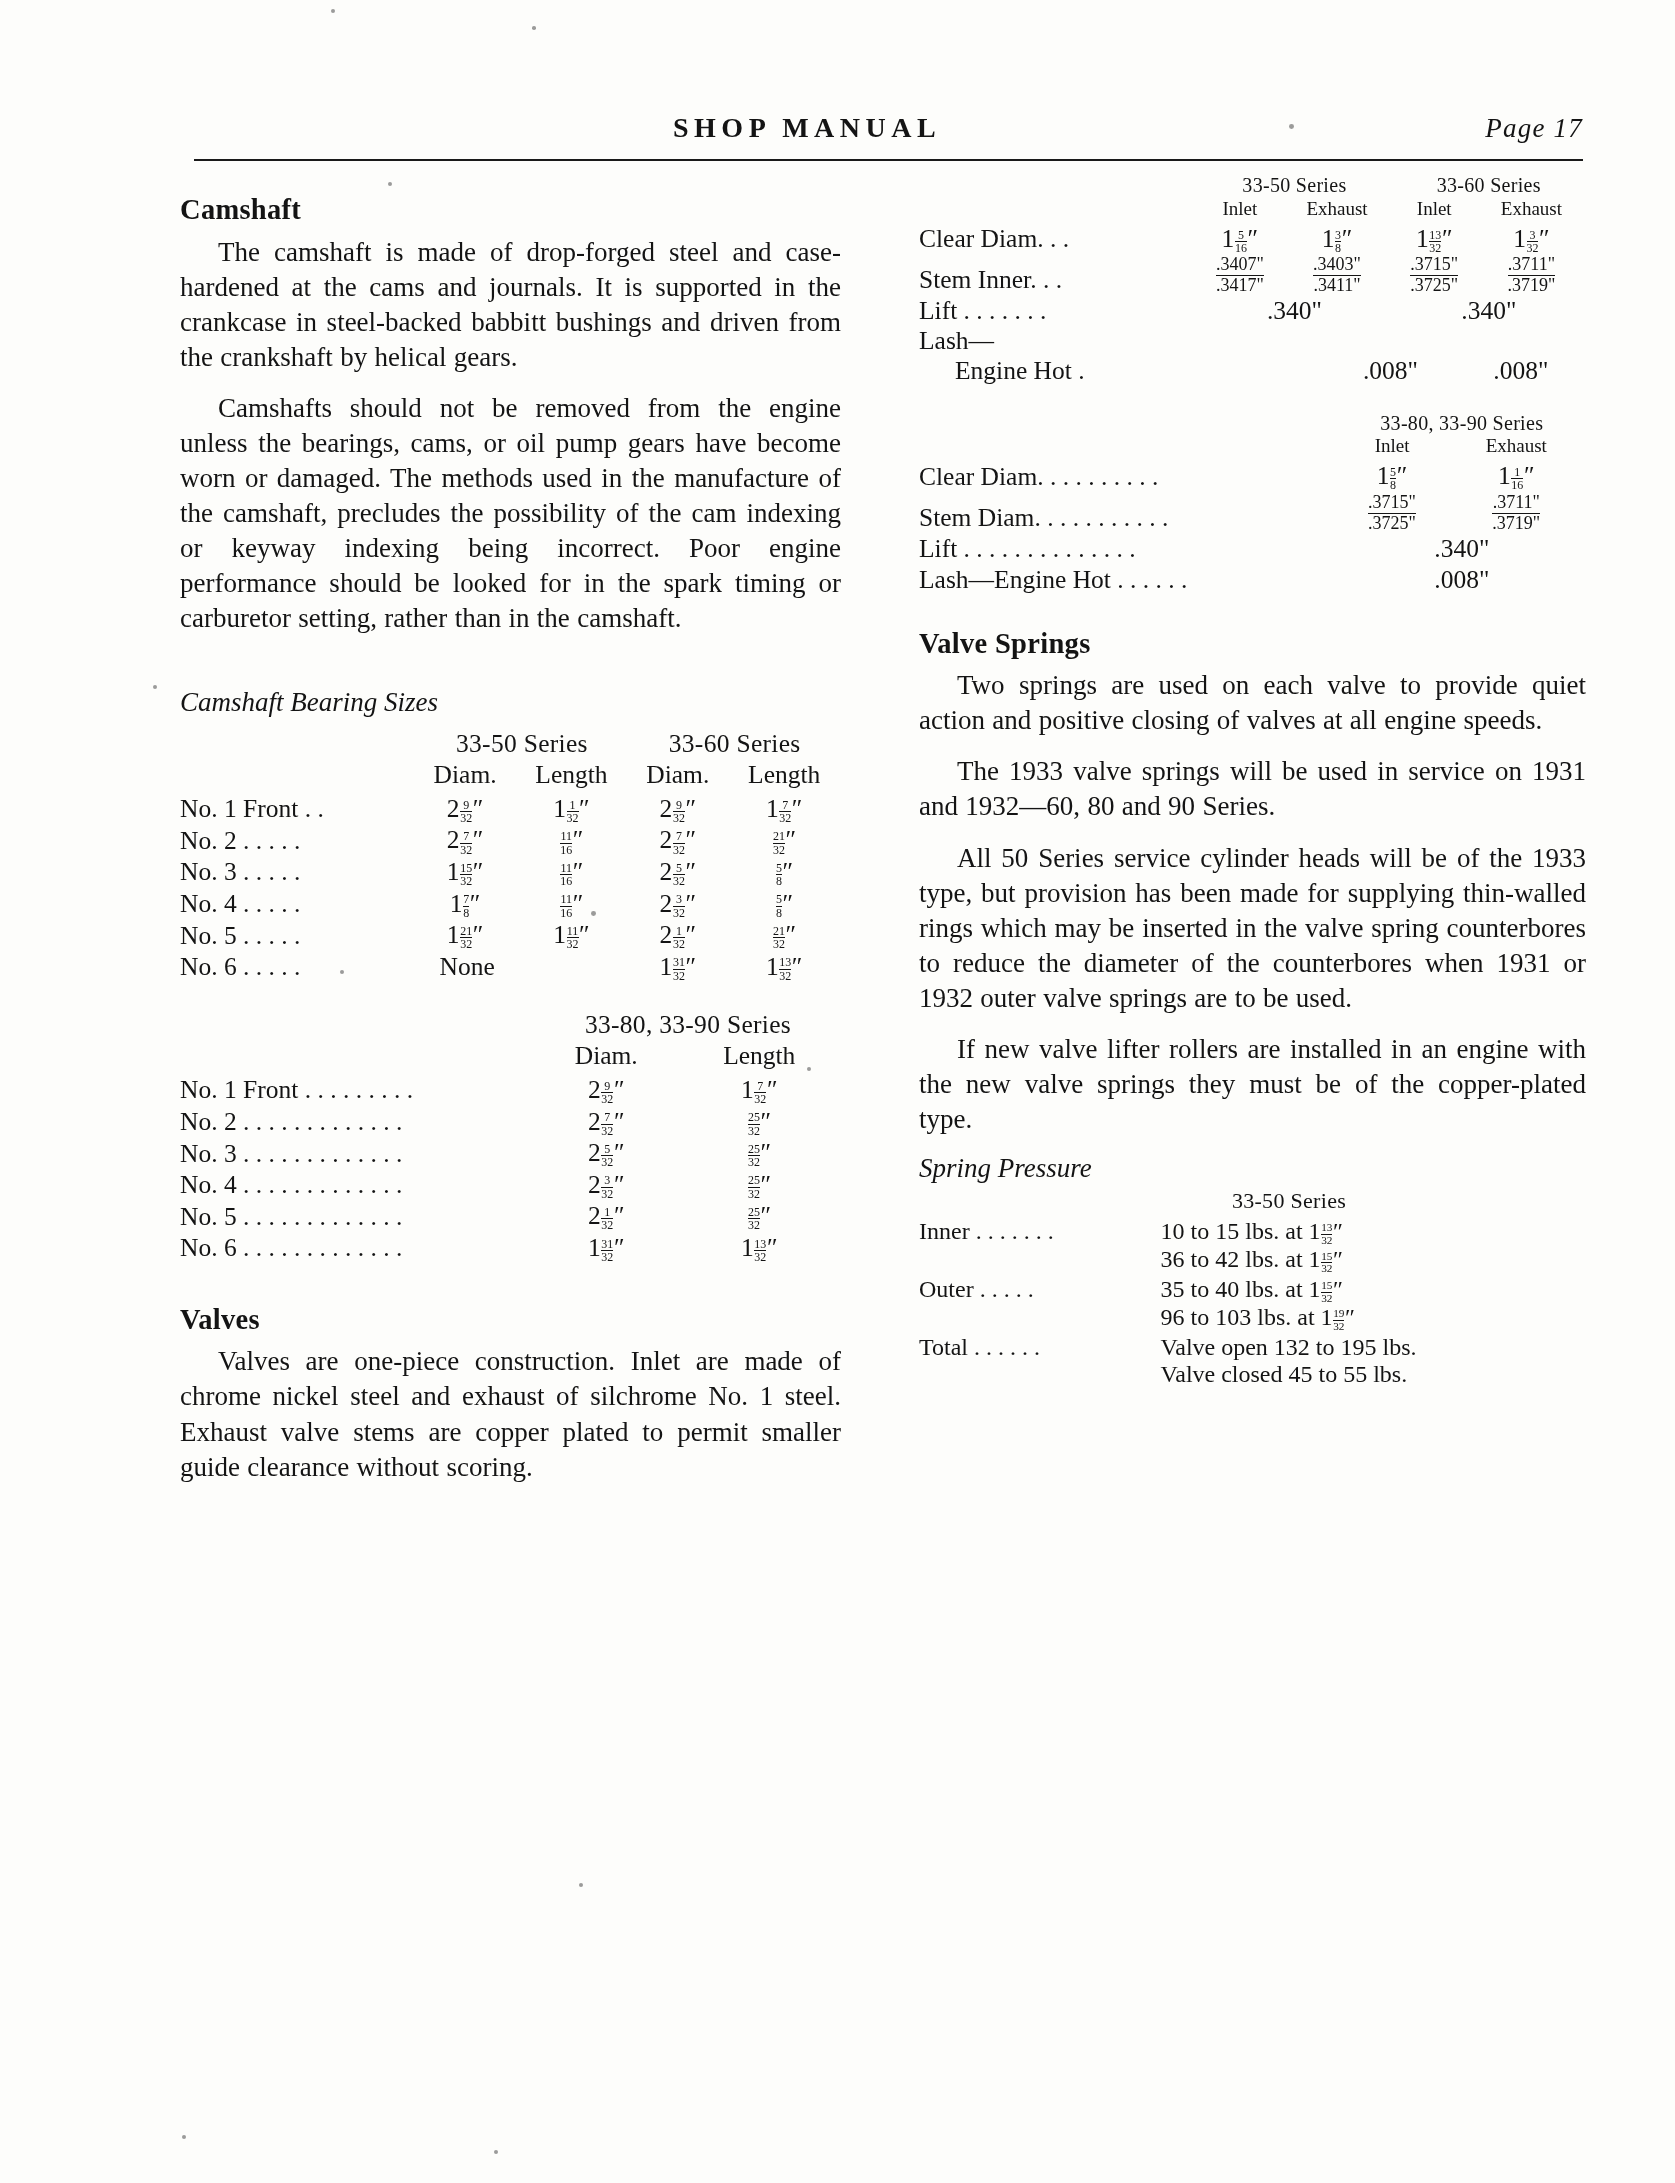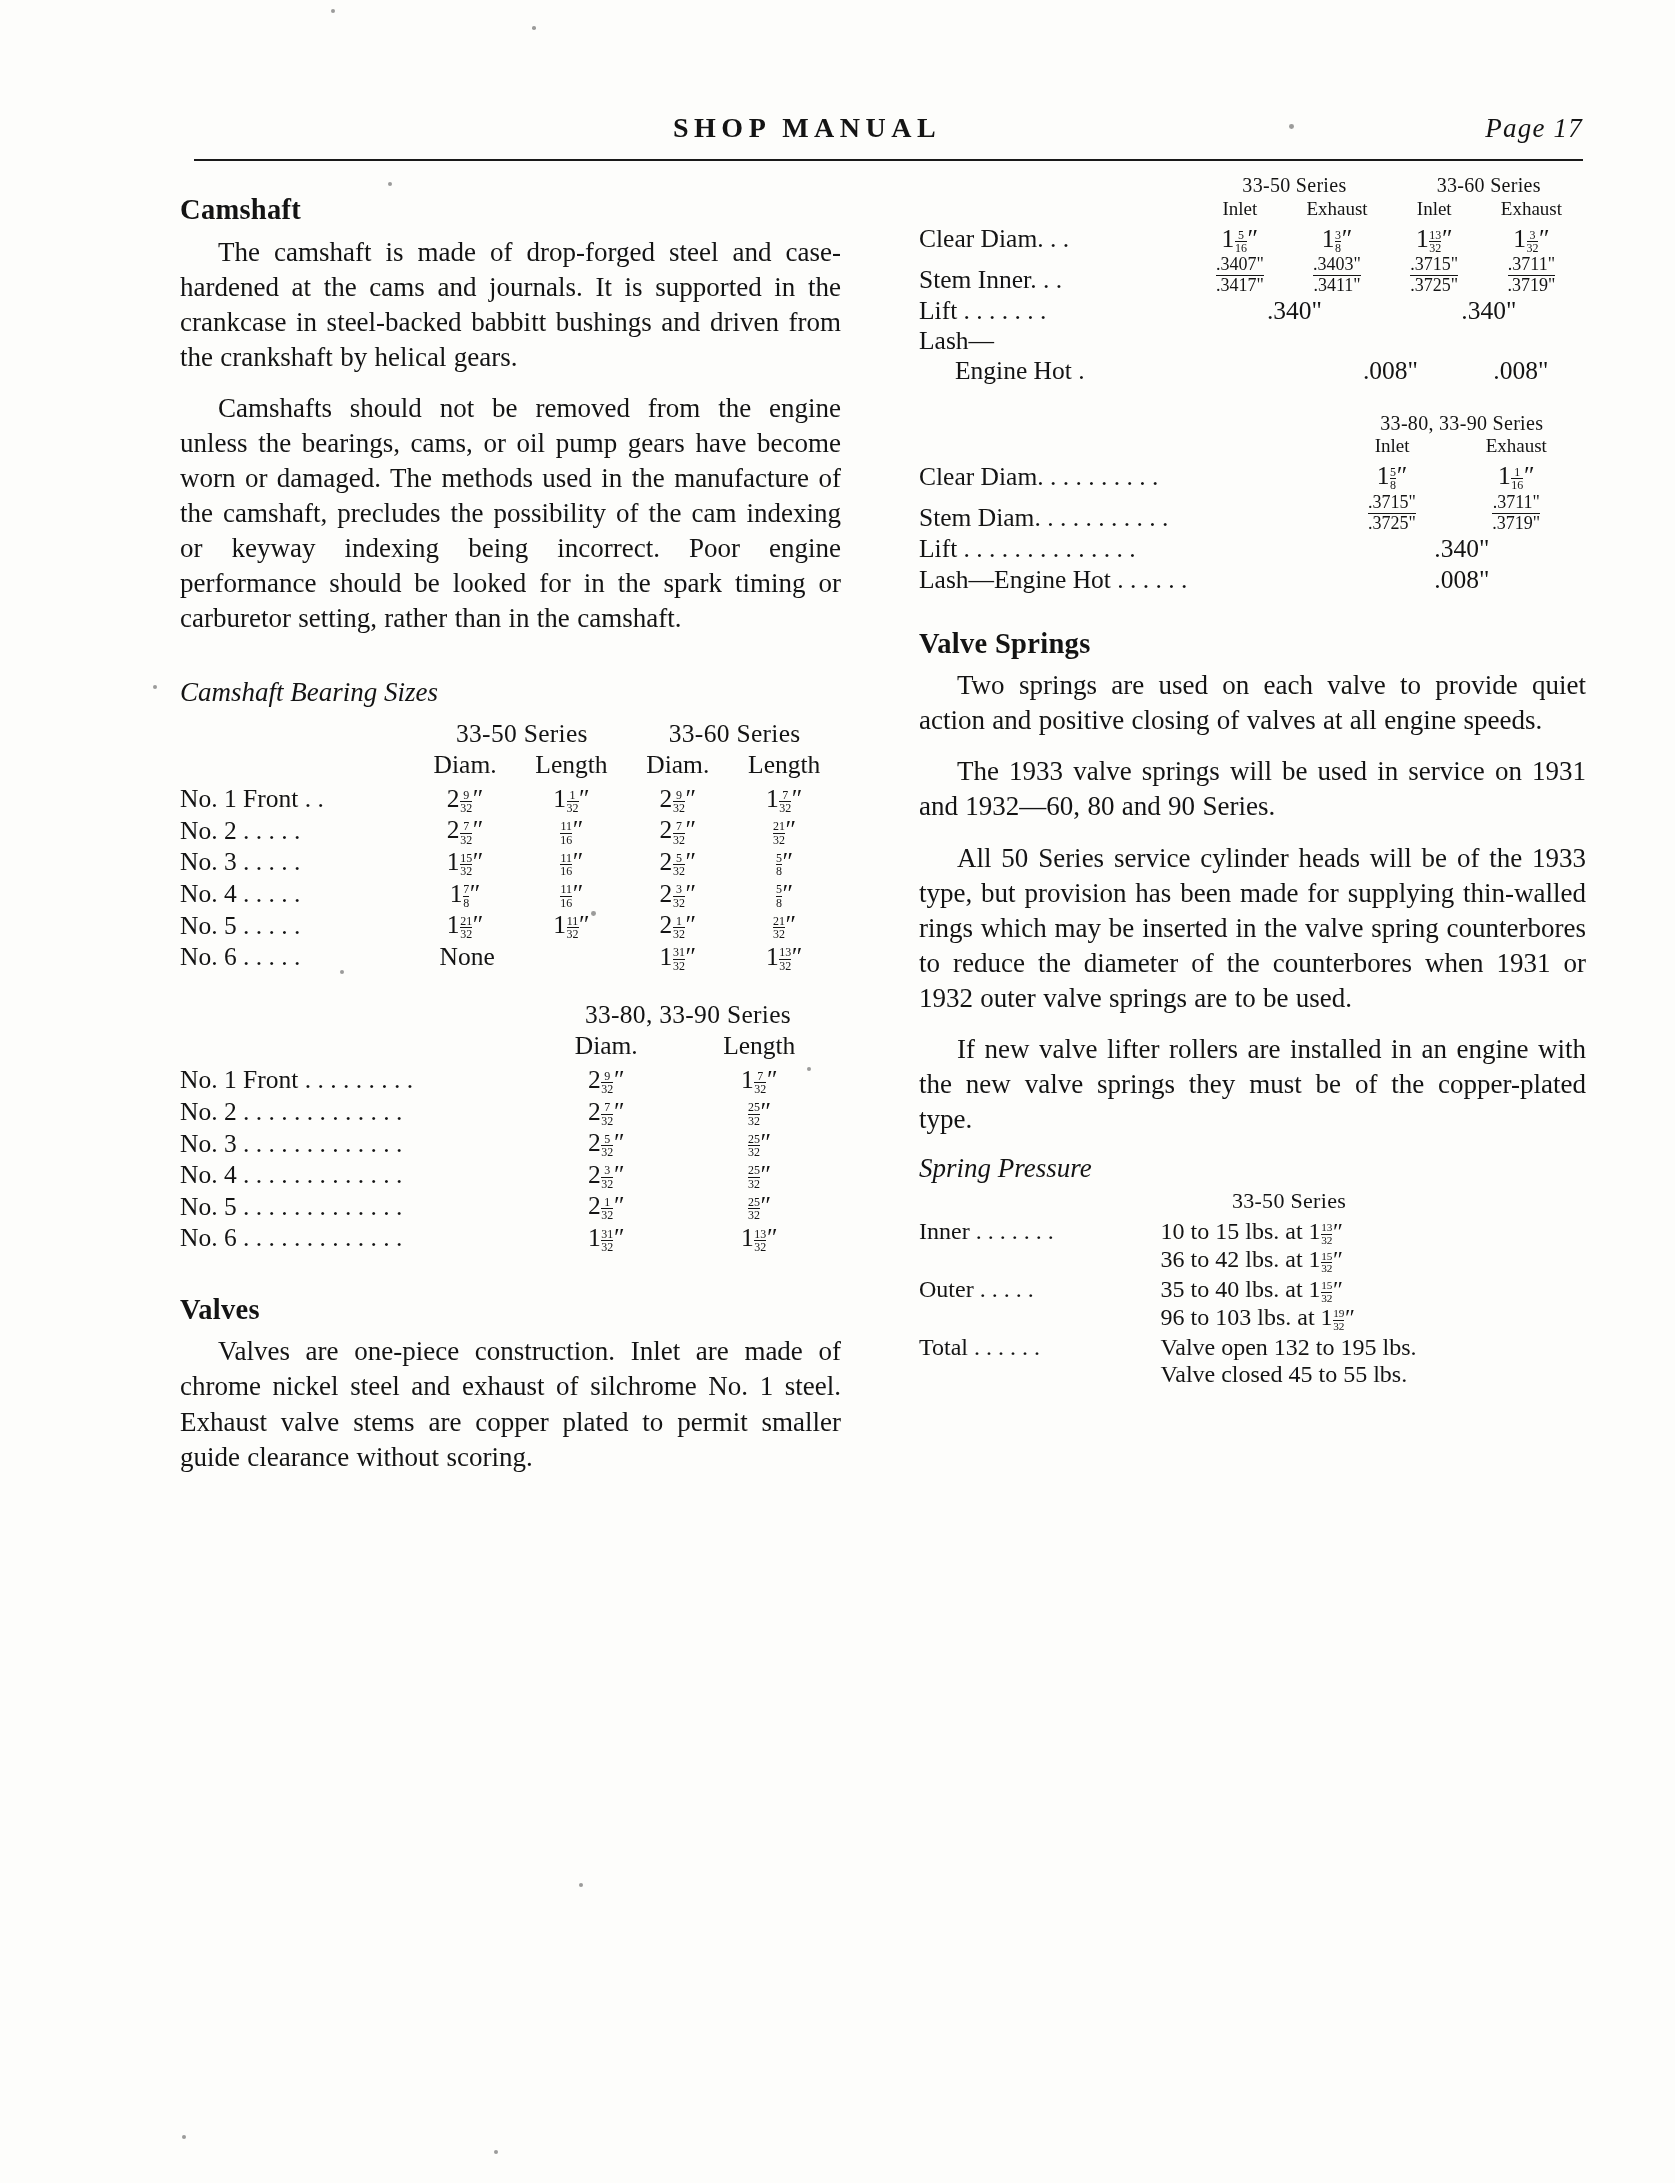--- a/index.html
+++ b/index.html
@@ -164,21 +164,21 @@
   </div>
   <div class="rule"></div>
 
   <div class="col col-left">
 
     <h2 class="sect">Camshaft</h2>
 
     <p class="body">The camshaft is made of drop-forged steel and case-hardened at the cams and journals. It is supported in the crankcase in steel-backed babbitt bushings and driven from the crankshaft by helical gears.</p>
     <p class="body">Camshafts should not be removed from the engine unless the bearings, cams, or oil pump gears have become worn or damaged. The methods used in the manufacture of the camshaft, precludes the possibility of the cam indexing or keyway indexing being incorrect. Poor engine performance should be looked for in the spark timing or carburetor setting, rather than in the camshaft.</p>
 
-    <h3 class="subsect" style="margin-top:40px;font-family:Liberation Serif, serif;">Camshaft Bearing Sizes</h3>
+    <h3 class="subsect" style="margin-top:50px;font-family:Liberation Serif, serif;">Camshaft Bearing Sizes</h3>
 
     <table class="spec camtab">
       <tbody>
           <tr>
         <td></td>
         <td class="hdr-ser" colspan="2">33-50 Series</td>
         <td class="hdr-ser" colspan="2">33-60 Series</td>
       </tr>
       <tr>
         <td></td>

